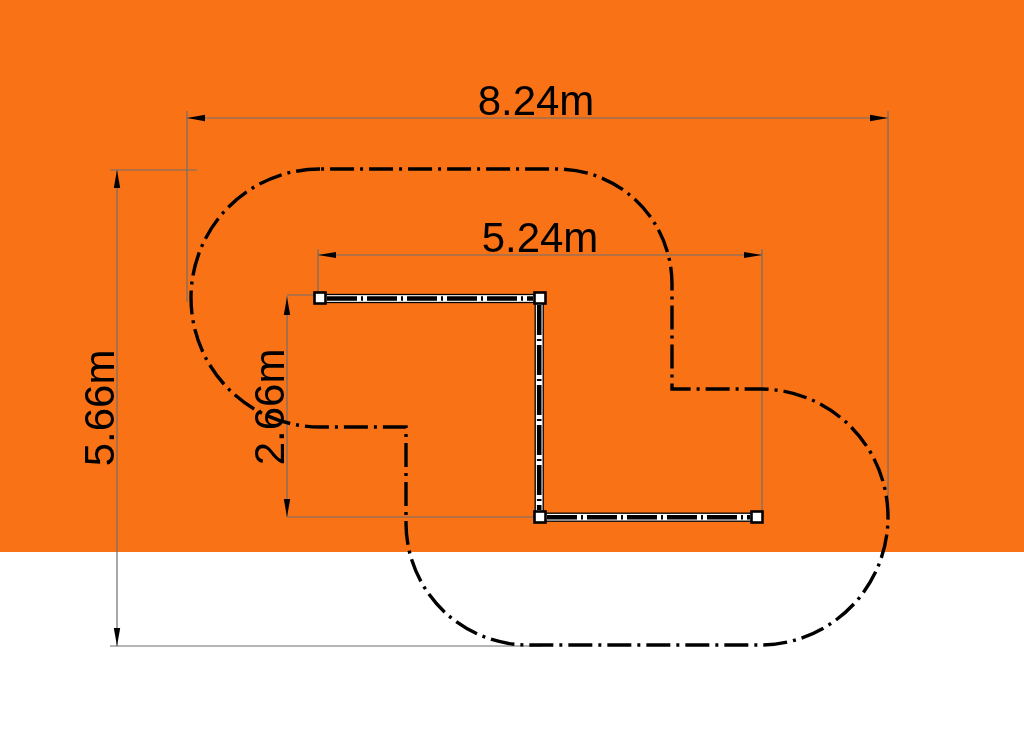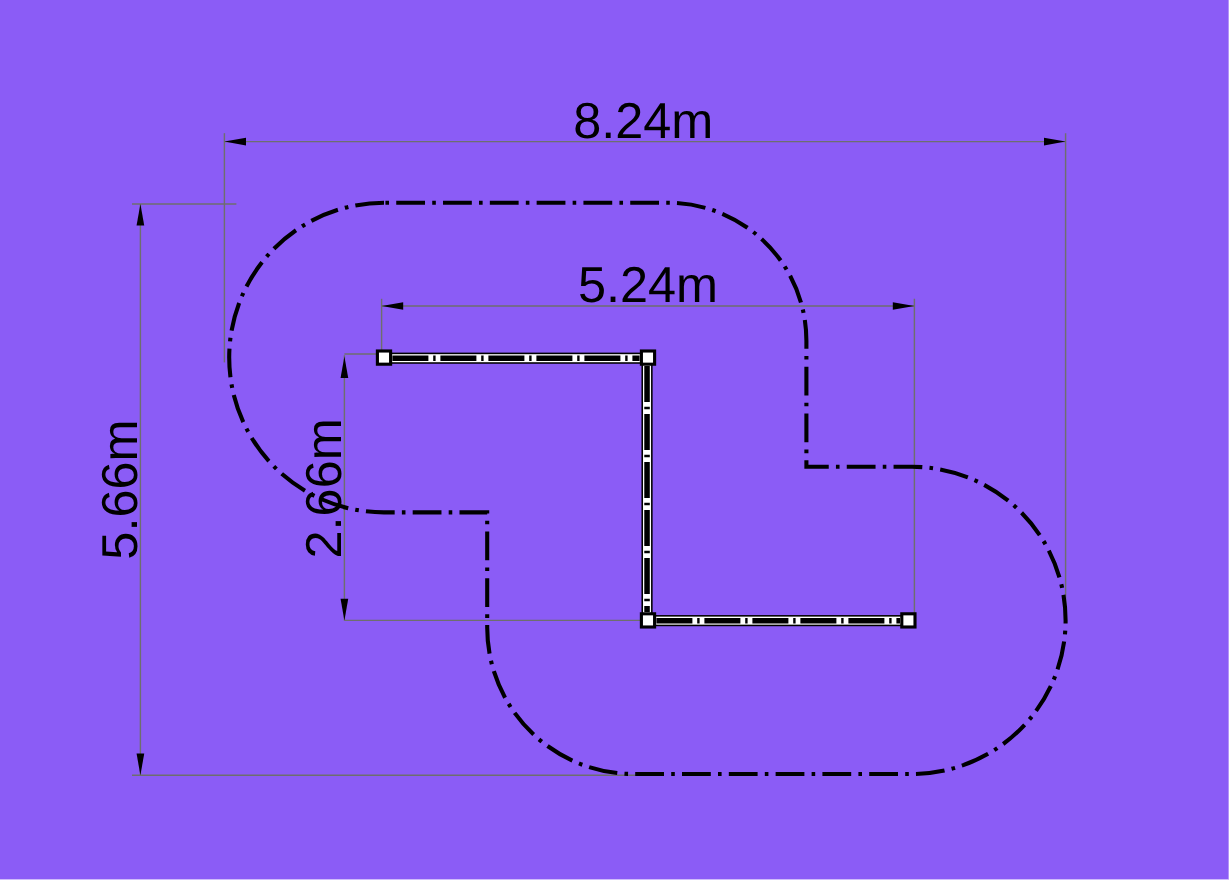--- a/index.html
+++ b/index.html
@@ -7,22 +7,22 @@
     padding: 0;
     background: #ffffff;
     width: 1024px;
     height: 733px;
     overflow: hidden;
     font-family: "Liberation Sans", sans-serif;
   }
   .stage {
     position: relative;
     width: 1024px;
-    height: 733px;
-    background: #8b5cf6;
+    height: 552px;
+    background: #f97316;
   }
   svg { display: block; }
   .thin   { stroke: #6e6e6e; stroke-width: 1.2; fill: none; }
   .loop   { stroke: #000000; stroke-width: 3.4; fill: none;
             stroke-dasharray: 24 6 3 6; stroke-linejoin: miter; }
   .bar-outline { fill: #ffffff; stroke: #000000; stroke-width: 1.3; }
   .bar-center  { stroke: #000000; stroke-width: 4.6; fill: none;
                  stroke-dasharray: 30 4 2 4; }
   .node   { fill: #ffffff; stroke: #000000; stroke-width: 2.6; }
   .arrow  { fill: #000000; stroke: none; }

